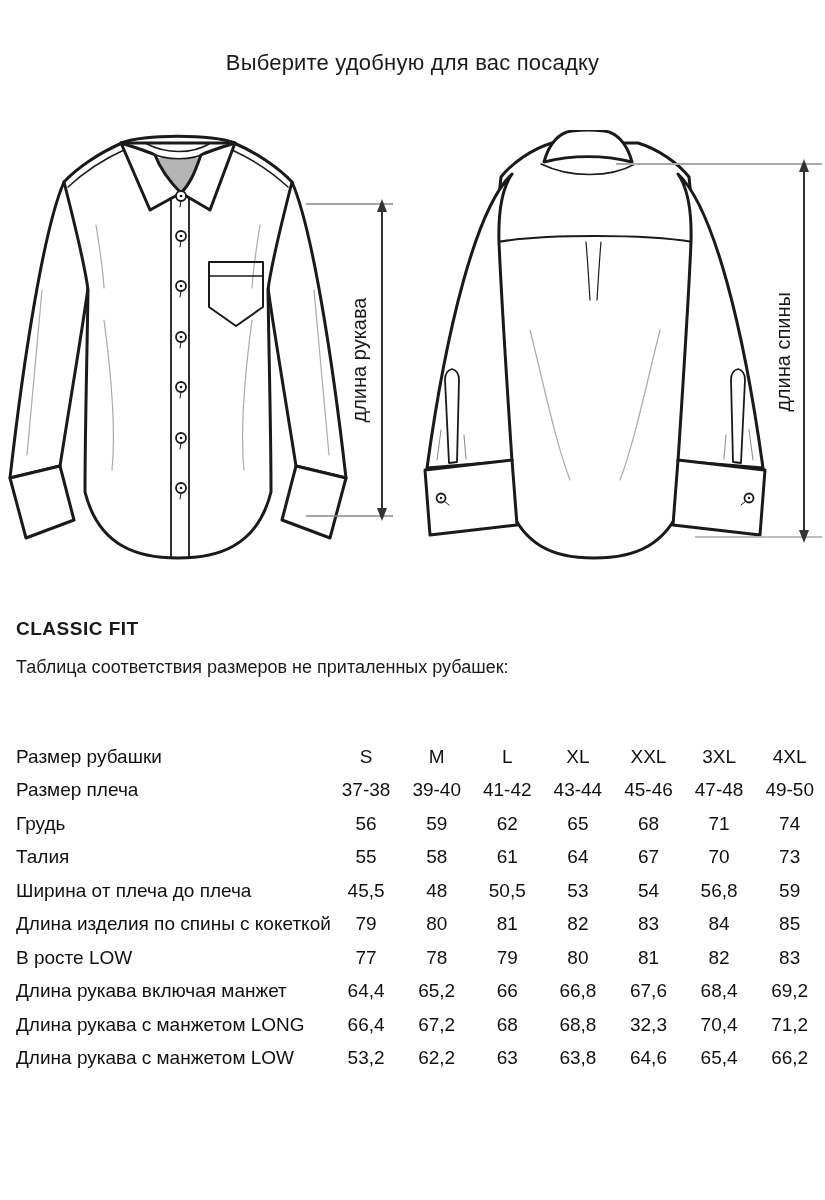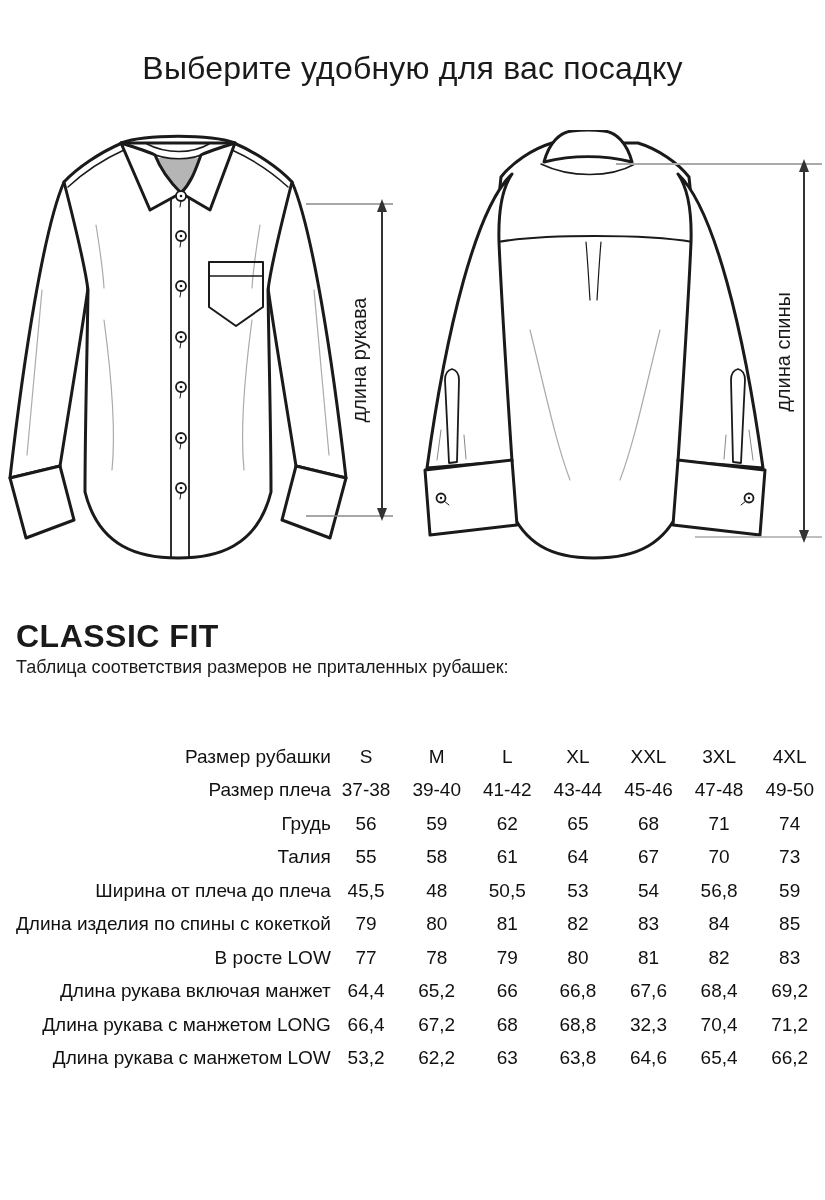--- a/index.html
+++ b/index.html
@@ -1,28 +1,28 @@
 <!DOCTYPE html>
 <html><head>
 <meta charset="utf-8">
 <style>
   html,body{margin:0;padding:0;background:#fff;}
   body{width:825px;height:1200px;position:relative;overflow:hidden;
        font-family:"Liberation Sans", sans-serif;color:#1a1a1a;}
   .page-title{position:absolute;top:50px;left:0;width:825px;text-align:center;
-      font-size:32px;font-weight:400;letter-spacing:.2px;}
+      font-size:22px;font-weight:400;letter-spacing:.2px;}
   .diagram-wrap{position:absolute;top:130px;left:0;width:825px;height:450px;}
-  .section-heading{position:absolute;top:618px;left:16px;font-size:32px;font-weight:900;
+  .section-heading{position:absolute;top:618px;left:16px;font-size:19px;font-weight:900;
       letter-spacing:.5px;}
   .section-subtitle{position:absolute;top:657px;left:16px;font-size:18px;font-weight:400;}
   table.sizes{position:absolute;top:740px;left:16px;border-collapse:collapse;
       font-size:19px;color:#111;}
   table.sizes td{height:33.5px;padding:0;text-align:center;width:77.5px;
       white-space:nowrap;font-weight:400;}
-  table.sizes td.rowlabel{width:265px;text-align:right;}
+  table.sizes td.rowlabel{width:265px;text-align:left;}
   svg text{font-family:"Liberation Sans", sans-serif;}
 </style>
 </head>
 <body>
 
 <div class="page-title">Выберите удобную для вас посадку</div>
 
 <div class="diagram-wrap">
 <svg width="825" height="450" viewBox="0 0 825 450">
 

